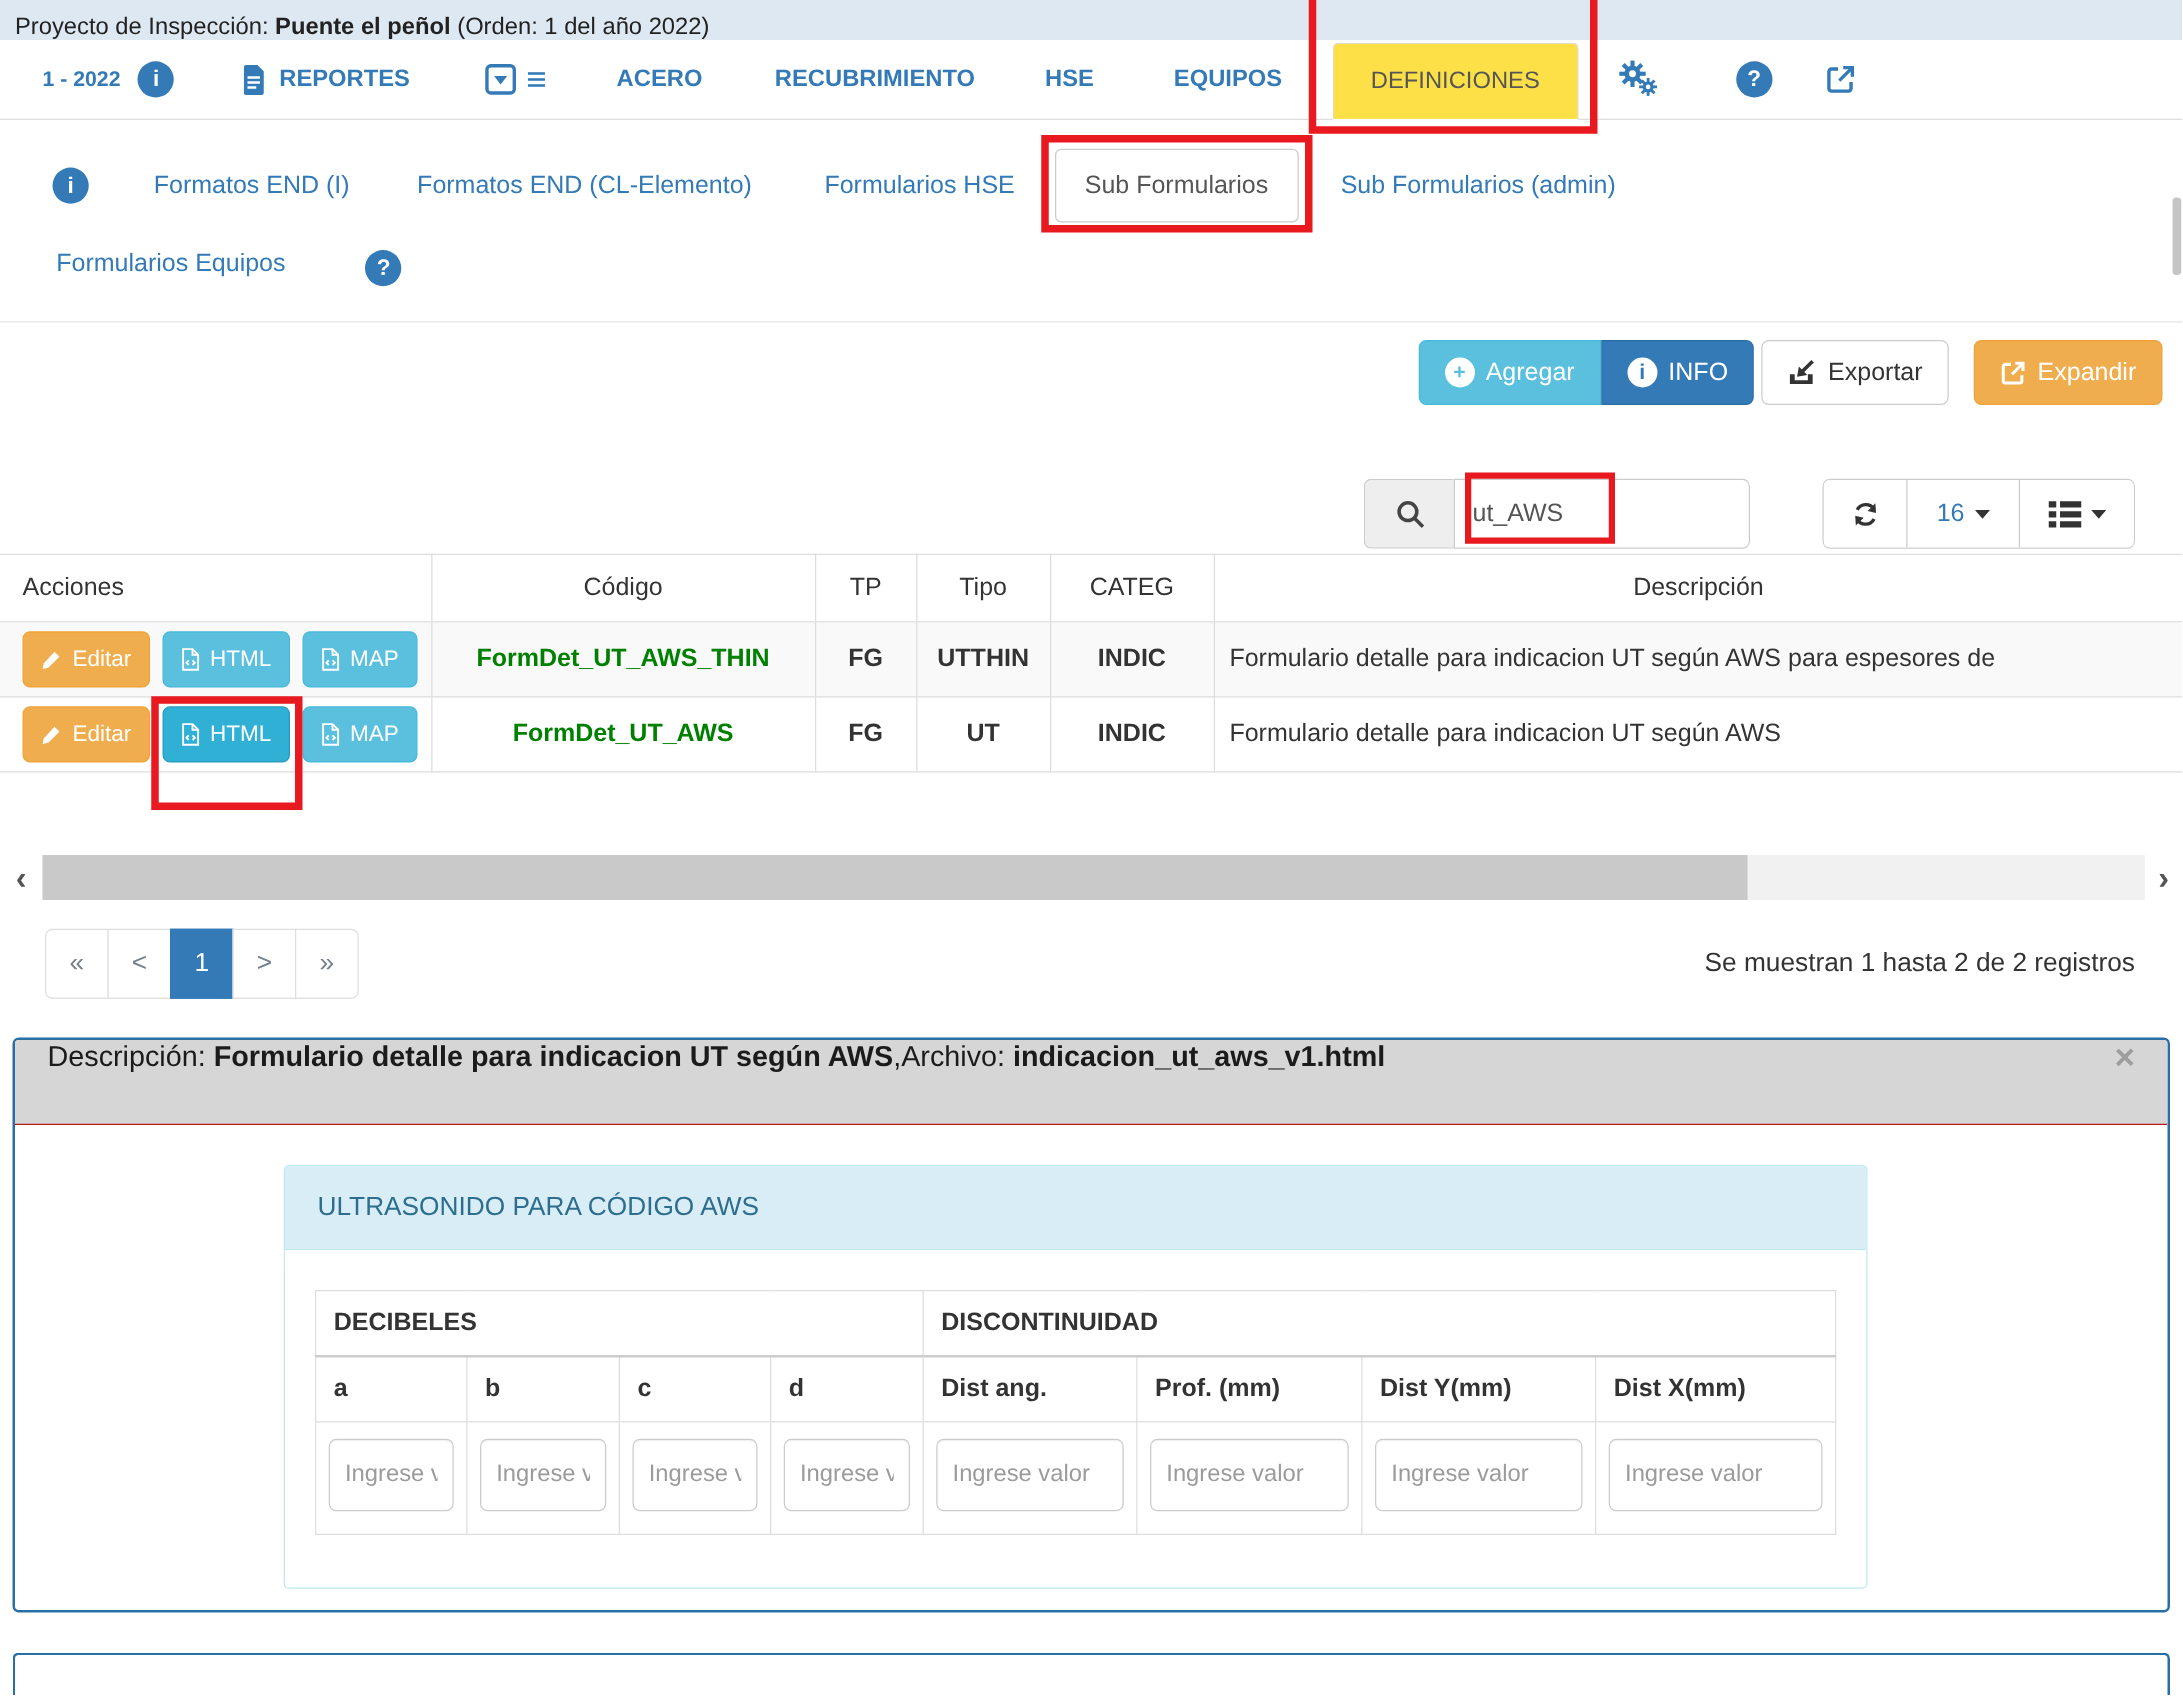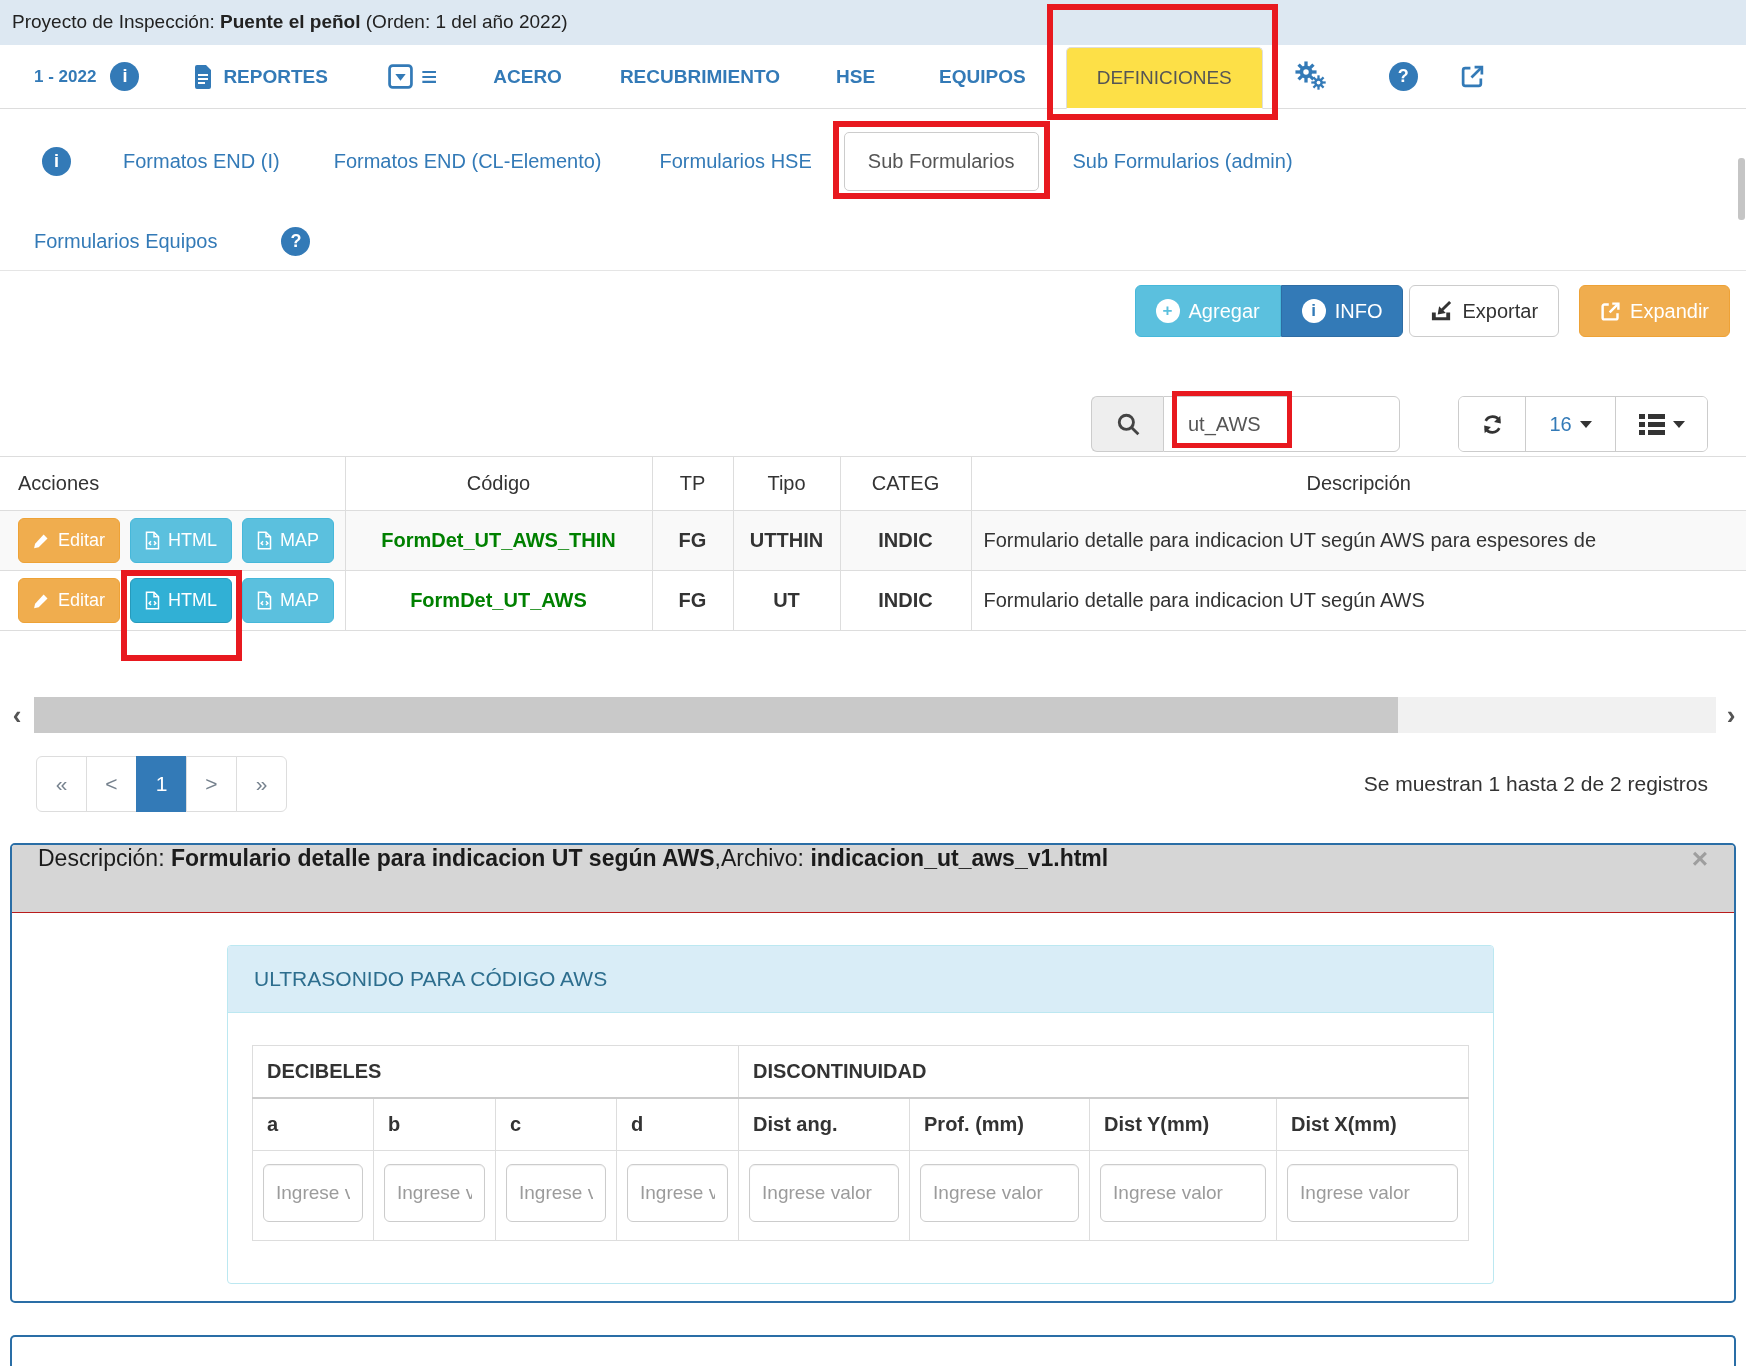--- a/index.html
+++ b/index.html
@@ -1,56 +1,56 @@
 <!DOCTYPE html>
 <html><head>
 <meta charset="utf-8">
 <style>
   * { margin:0; padding:0; box-sizing:border-box; }
   html,body { background:#fff; }
   body { font-family:"Liberation Sans", sans-serif; color:#333; }
   .page { position:relative; width:1746px; height:1366px; overflow:hidden; background:#fff; }
 
   
-  .title-bar { height:45px; background:#dde8f2; line-height:44px; padding-left:12px; font-size:19px; color:#222; }
+  .title-bar { height:32px; background:#dde8f2; line-height:44px; padding-left:12px; font-size:19px; color:#222; }
   .title-bar b { font-weight:bold; }
 
   
   .nav-row { height:64px; border-bottom:1px solid #ddd; display:flex; align-items:center; padding-left:34px; background:#fff; }
   .nav-link { color:#337ab7; font-size:19px; text-decoration:none; white-space:nowrap; cursor:pointer;font-weight:bold; }
   .circle-icon { display:inline-flex; width:29px; height:29px; border-radius:50%; background:#337ab7; color:#fff; align-items:center; justify-content:center; font-weight:bold; font-size:18px; flex:none; }
   .icon-pair { display:inline-flex; align-items:center; gap:8px; }
   .tab-active { position:relative; align-self:flex-end; height:62px; margin-bottom:-1px; display:flex; align-items:center; padding:0 30px; background:#fde047; border:1px solid #ddd; border-bottom:1px solid #fff; border-radius:5px 5px 0 0; color:#555; font-size:19px; white-space:nowrap; cursor:pointer; }
   .gears { position:relative; width:38px; height:32px; color:#337ab7; flex:none; }
   .gears svg { position:absolute; }
 
   
   .subnav { border-bottom:1px solid #e5e5e5; background:#fff; }
   .subnav-row1 { height:104px; display:flex; align-items:center; padding-left:42px; }
-  .subnav-row2 { height:57px; display:flex; align-items:center; padding-left:34px; }
+  .subnav-row2 { height:57px; display:flex; padding-left:45px; }
   .subnav-link { color:#337ab7; font-size:20px; white-space:nowrap; cursor:pointer; }
   .subtab-active { position:relative; border:1px solid #ccc; border-radius:5px; background:#fff; padding:17px 23px; color:#555; font-size:20px; white-space:nowrap; cursor:pointer; }
 
   
   .actions-row { height:66px; display:flex; justify-content:flex-end; align-items:flex-end; padding-right:16px; }
   .btn { display:inline-flex; align-items:center; justify-content:center; gap:9px; height:52px; padding:0 20px; font-size:20px; border:1px solid transparent; border-radius:6px; cursor:pointer; white-space:nowrap; }
   .btn-agregar { background:#5bc0de; border-color:#46b8da; color:#fff; border-radius:6px 0 0 6px; }
   .btn-info    { background:#337ab7; border-color:#2e6da4; color:#fff; border-radius:0 6px 6px 0; }
   .btn-export  { background:#fff; border-color:#ccc; color:#333; margin-left:6px; }
   .btn-expand  { background:#f0ad4e; border-color:#eea236; color:#fff; margin-left:20px; }
   .mini-circle { display:inline-flex; width:24px; height:24px; border-radius:50%; background:#fff; align-items:center; justify-content:center; font-weight:bold; font-size:17px; flex:none; }
   .mini-circle.c-cyan { color:#5bc0de; }
   .mini-circle.c-blue { color:#337ab7; }
 
   
   .search-row { margin-top:59px; height:56px; display:flex; justify-content:flex-end; align-items:center; padding-right:38px; }
   .search-group { display:flex; height:56px; }
   .search-addon { width:72px; background:#eee; border:1px solid #ccc; border-right:none; border-radius:6px 0 0 6px; display:flex; align-items:center; justify-content:center; }
   .search-input-wrap { position:relative; }
-  .search-input { width:237px; height:56px; border:1px solid #ccc; border-radius:0 6px 6px 0; padding:0 24px; font-size:20px; color:#555; outline:none; font-family:"Liberation Sans", sans-serif; }
+  .search-input { width:237px; height:56px; border:1px solid #ccc; border-radius:0 6px 6px 0; padding:0 14px; font-size:20px; color:#555; outline:none; font-family:"Liberation Sans", sans-serif; }
   .ctrl-group { display:flex; height:56px; margin-left:58px; border:1px solid #ccc; border-radius:6px; overflow:hidden; }
   .ctrl-cell { display:flex; align-items:center; justify-content:center; gap:8px; border-left:1px solid #ccc; background:#fff; cursor:pointer; }
   .ctrl-cell:first-child { border-left:none; }
   .ctrl-refresh { width:66px; }
   .ctrl-size { width:90px; font-size:20px; color:#337ab7; }
   .ctrl-cols { width:92px; }
   .caret-down { width:0; height:0; border-left:6px solid transparent; border-right:6px solid transparent; border-top:7px solid #333; display:inline-block; }
   .cols-icon { width:26px; height:21px; display:flex; flex-direction:column; justify-content:space-between; }
   .cols-icon .r { display:flex; height:5px; }
   .cols-icon .sq { width:6px; background:#333; }

